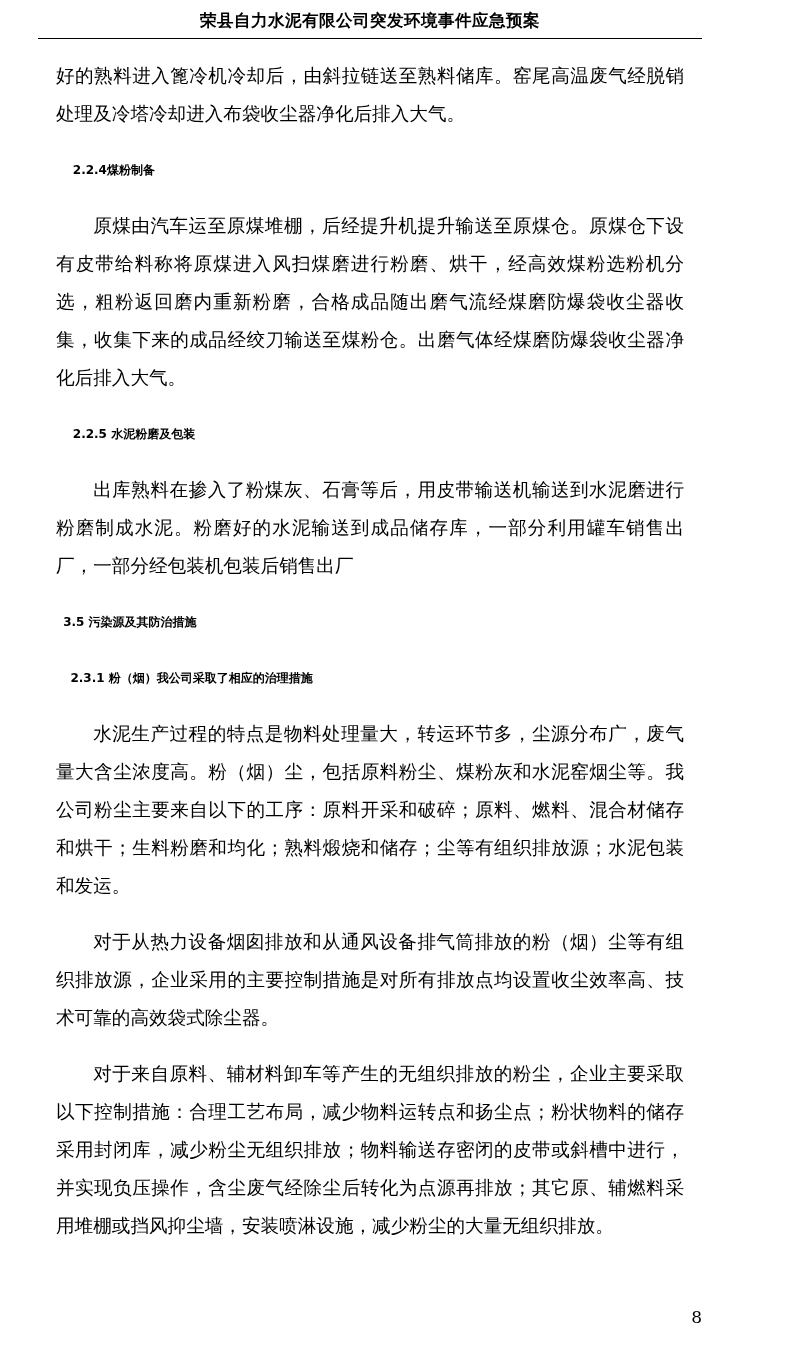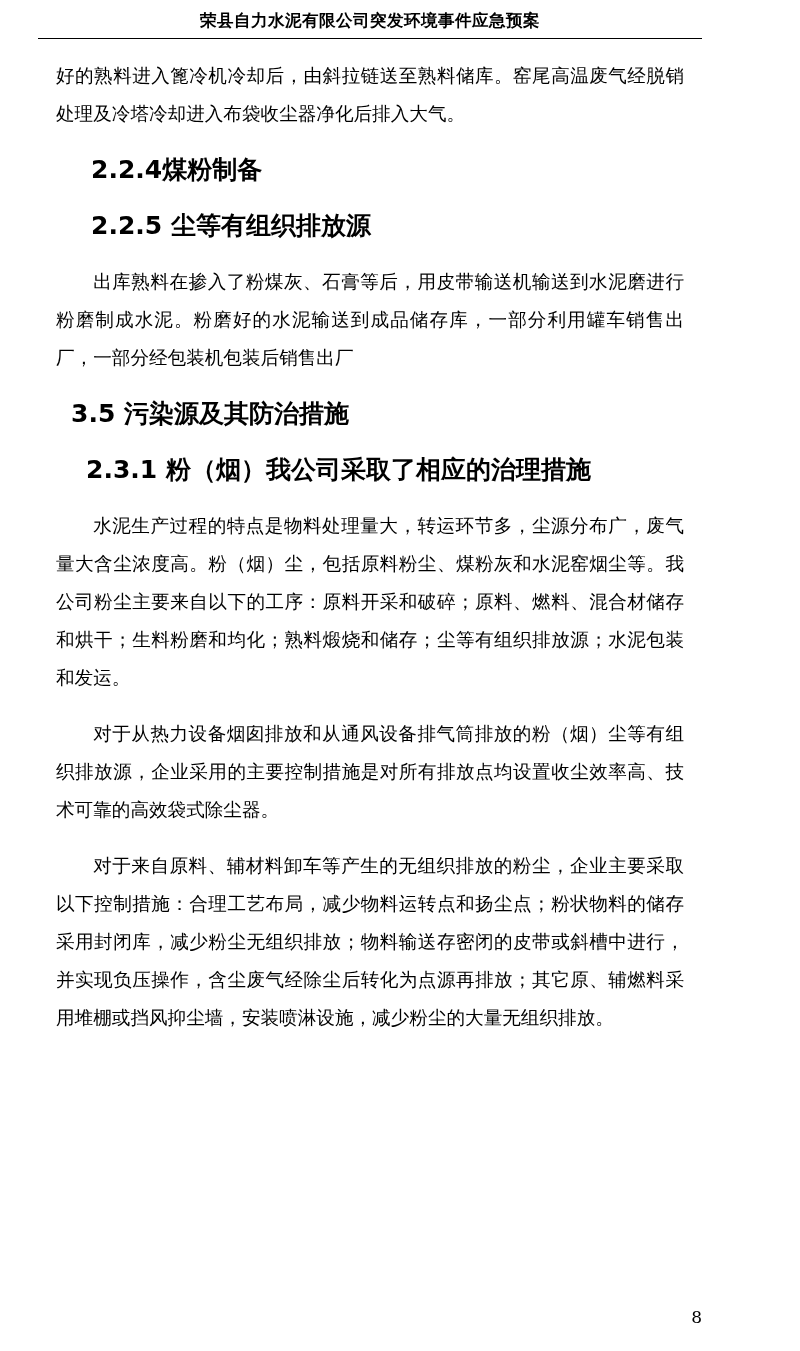--- a/index.html
+++ b/index.html
@@ -43,21 +43,21 @@
     font-family: "DejaVu Serif", "Liberation Serif", serif;
   }
   p {
     margin: 18px;
   }
   .indent {
     text-indent: 2em;
   }
   .heading {
     font-weight: bold;
-    font-size: 25px;
+    font-size: 12px;
     line-height: 38px;
     font-family: "DejaVu Sans", "Liberation Sans", sans-serif;
   }
   .heading-i1 {
     text-indent: 1.4em;
   }
   .heading-i2 {
     text-indent: 1.2em;
   }
   .heading-i0 {
@@ -78,22 +78,23 @@
 
   <div class="header">荣县自力水泥有限公司突发环境事件应急预案</div>
   <div class="header-rule"></div>
 
   <div class="body-text">
 
     <p>好的熟料进入篦冷机冷却后，由斜拉链送至熟料储库。窑尾高温废气经脱销处理及冷塔冷却进入布袋收尘器净化后排入大气。</p>
 
     <p class="heading heading-i1">2.2.4煤粉制备</p>
 
+    <p class="indent">原煤由汽车运至原煤堆棚，后经提升机提升输送至原煤仓。原煤仓下设有皮带给料称将原煤进入风扫煤磨进行粉磨、烘干，经高效煤粉选粉机分选，粗粉返回磨内重新粉磨，合格成品随出磨气流经煤磨防爆袋收尘器收集，收集下来的成品经绞刀输送至煤粉仓。出磨气体经煤磨防爆袋收尘器净化后排入大气。</p>
 
-    <p class="heading heading-i1">2.2.5 尘等有组织排放源</p>
+    <p class="heading heading-i1">2.2.5 水泥粉磨及包装</p>
 
     <p class="indent">出库熟料在掺入了粉煤灰、石膏等后，用皮带输送机输送到水泥磨进行粉磨制成水泥。粉磨好的水泥输送到成品储存库，一部分利用罐车销售出厂，一部分经包装机包装后销售出厂</p>
 
     <p class="heading heading-i0">3.5 污染源及其防治措施</p>
 
 
     <p class="heading heading-i2">2.3.1 粉（烟）我公司采取了相应的治理措施</p>
 
     <p class="indent">水泥生产过程的特点是物料处理量大，转运环节多，尘源分布广，废气量大含尘浓度高。粉（烟）尘，包括原料粉尘、煤粉灰和水泥窑烟尘等。我公司粉尘主要来自以下的工序：原料开采和破碎；原料、燃料、混合材储存和烘干；生料粉磨和均化；熟料煅烧和储存；尘等有组织排放源；水泥包装和发运。</p>
 

